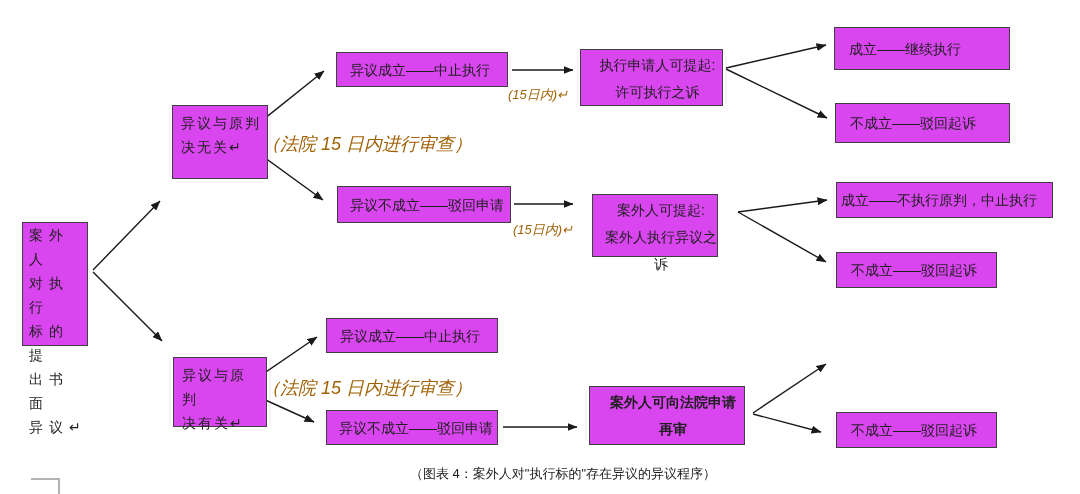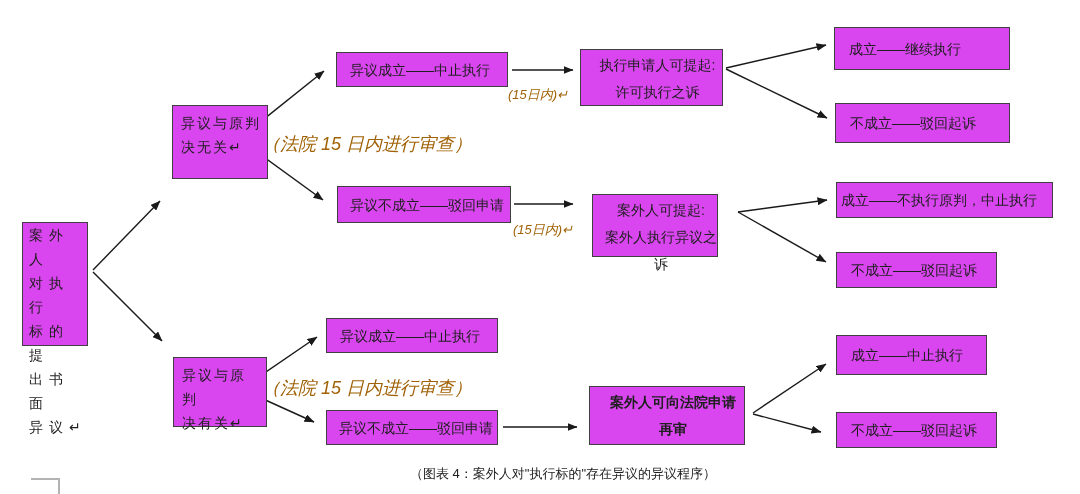--- a/index.html
+++ b/index.html
@@ -117,18 +117,17 @@
   <div class="node single" style="left:835px;top:103px;width:175px;height:40px;padding-left:14px;">不成立——驳回起诉</div>
   <div class="node single" style="left:836px;top:182px;width:217px;height:36px;padding-left:4px;">成立——不执行原判，中止执行</div>
   <div class="node single" style="left:836px;top:252px;width:161px;height:36px;padding-left:14px;">不成立——驳回起诉</div>
 
   <div class="node single" style="left:326px;top:318px;width:172px;height:35px;padding-left:13px;">异议成立——中止执行</div>
   <div class="node single" style="left:326px;top:410px;width:172px;height:35px;padding-left:12px;">异议不成立——驳回申请</div>
 
   <div class="node two-line" style="left:589px;top:386px;width:156px;height:59px;font-weight:bold;">案外人可向法院申请
 再审</div>
 
-  <div class="node single" style="left:836px;top:335px;width:151px;height:40px;padding-left:14px;">成立——中止执行</div>
   <div class="node single" style="left:836px;top:412px;width:161px;height:36px;padding-left:14px;">不成立——驳回起诉</div>
 
   <div class="caption" style="left:410px;top:465px;">（图表 4：案外人对"执行标的"存在异议的异议程序）</div>
 
 </div>
 
 </body></html>

